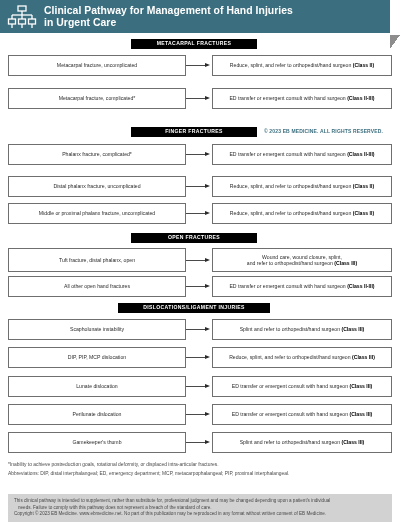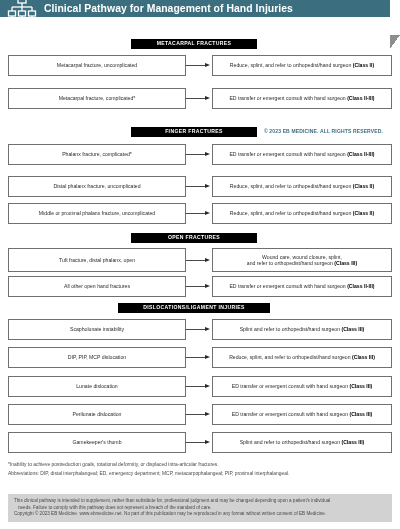--- a/index.html
+++ b/index.html
@@ -6,21 +6,21 @@
   html, body {
     width: 400px; height: 529px;
     background: #ffffff;
     font-family: "Liberation Sans", sans-serif;
     overflow: hidden;
   }
   #page { position: relative; width: 400px; height: 529px; background: #fff; }
 
   
   .header {
-    position: absolute; left: 0; top: 0; width: 390px; height: 17px;
+    position: absolute; left: 0; top: 0; width: 390px; height: 33px;
     background: #3b6e7f;
     display: flex; align-items: center; gap: 7px; padding-left: 7px;
   }
   .hdr-icon { width: 30px; height: 30px; flex: 0 0 30px; }
   .hdr-title {
     color: #ffffff; font-size: 10.4px; font-weight: bold; line-height: 11.6px;
     letter-spacing: 0.05px;
   }
   .notch {
     position: absolute; right: 0; top: 35px;
@@ -99,20 +99,21 @@
         <rect x="1.5" y="17" width="7" height="5" fill="none" stroke="#ffffff" stroke-width="1.3"></rect>
         <rect x="11.5" y="17" width="7" height="5" fill="none" stroke="#ffffff" stroke-width="1.3"></rect>
         <rect x="21.5" y="17" width="7" height="5" fill="none" stroke="#ffffff" stroke-width="1.3"></rect>
         <line x1="5" y1="22" x2="5" y2="26" stroke="#ffffff" stroke-width="1.3"></line>
         <line x1="15" y1="22" x2="15" y2="26" stroke="#ffffff" stroke-width="1.3"></line>
         <line x1="25" y1="22" x2="25" y2="26" stroke="#ffffff" stroke-width="1.3"></line>
       </svg>
     </span>
     <div>
       <div class="hdr-title">Clinical Pathway for Management of Hand Injuries</div>
+      <div class="hdr-title">in Urgent Care</div>
     </div>
   </div>
   <div class="notch"></div>
 
   <div class="secbar" style="left:131px; top:39px; width:126px;">METACARPAL FRACTURES</div>
 
   <div class="row" style="top:55px; height:21px;">
     <div class="bx left" style="height:21px;">Metacarpal fracture, uncomplicated</div>
     <div class="conn" style="top:10px;">
         <span class="line"></span>

